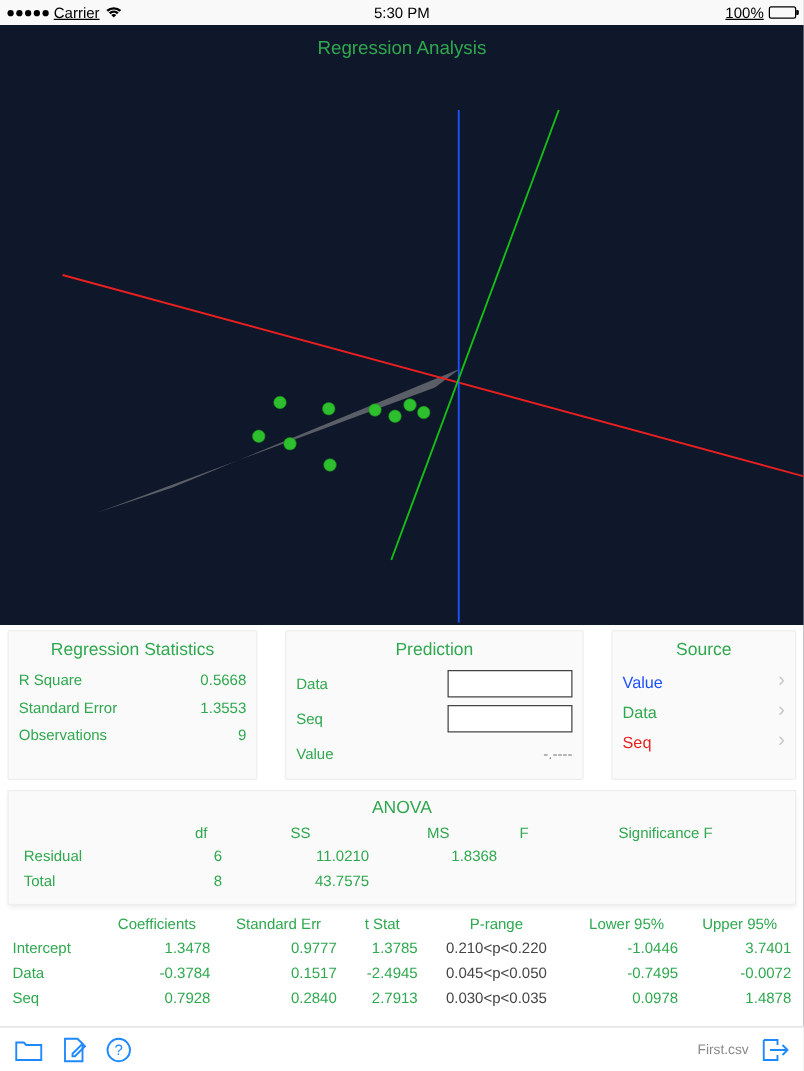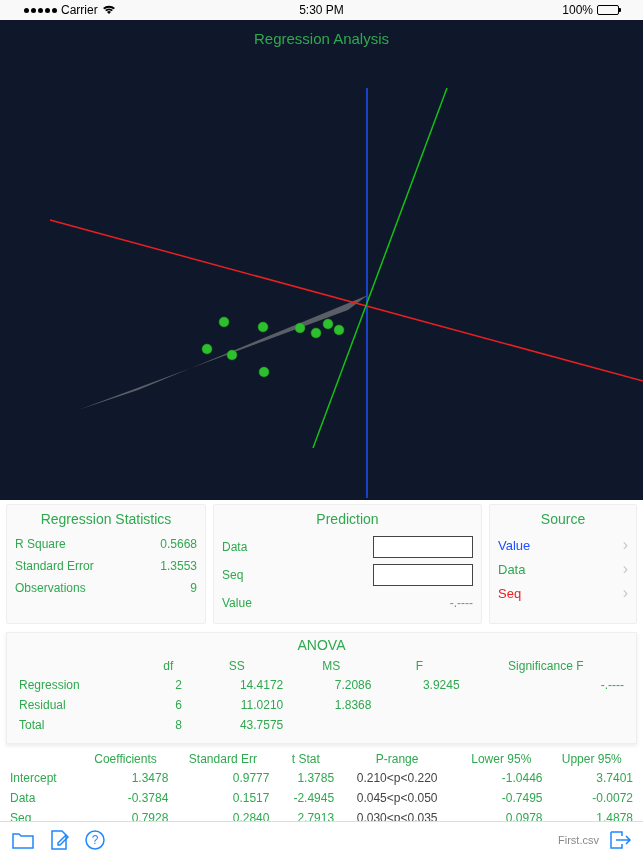--- a/index.html
+++ b/index.html
@@ -1,27 +1,27 @@
 <!DOCTYPE html>
 <html><head>
 <meta charset="utf-8">
 <style>
 * { margin: 0; padding: 0; box-sizing: border-box; }
 body { font-family: -apple-system, "Helvetica Neue", Arial, sans-serif; width: 643px; height: 857px; background: #fff; font-size: 13px; overflow: hidden; }
-.status-bar { height: 20px; background: #f9f9f9; display: flex; align-items: center; justify-content: space-between; padding: 0 24px; font-size: 12px; }
+.status-bar { height: 20px; background: #f9f9f9; display: flex; align-items: center; justify-content: space-between; padding: 0 6px; font-size: 12px; text-decoration: underline; }
 .status-left, .status-right { display: flex; align-items: center; gap: 4px; }
 .dots { display: inline-flex; gap: 2px; }
 .dots span { width: 5px; height: 5px; border-radius: 50%; background: #000; display: inline-block; }
 .status-center { position: absolute; left: 50%; transform: translateX(-50%); font-weight: 500; }
 .battery { width: 22px; height: 10px; border: 1px solid #000; border-radius: 2px; position: relative; }
 .battery::after { content: ""; position: absolute; right: -3px; top: 2px; width: 2px; height: 4px; background: #000; border-radius: 0 1px 1px 0; }
 .battery-fill { background: #000; width: 100%; height: 100%; }
 .chart-area { height: 480px; position: relative; background: #0f172a; padding-left: 48px; }
 .chart-title { position: absolute; top: 10px; left: 50%; transform: translateX(-50%); color: #2fa84f; font-size: 15px; }
-.panels { display: flex; gap: 7px; padding: 4px 6px; }
+.panels { display: flex; gap: 22px; padding: 4px 6px; }
 .panel { background: #fafafa; border: 1px solid #eee; border-radius: 2px; padding: 6px 8px; }
 .panel-stats { width: 200px; }
 .panel-pred { flex: 1; }
 .panel-src { width: 148px; }
 .panel h3 { text-align: center; color: #2fa84f; font-weight: normal; font-size: 14px; margin-bottom: 6px; }
 .stat-row { display: flex; justify-content: space-between; align-items: center; height: 22px; color: #2fa84f; font-size: 12px; }
 .pred-row { display: flex; align-items: center; height: 28px; }
 .pred-row .lbl { color: #2fa84f; width: 60px; font-size: 12px; }
 .pred-row input { width: 100px; height: 22px; border: 1px solid #444; margin-left: auto; padding: 0 4px; font-size: 12px; }
 .pred-row .val { margin-left: auto; color: #888; font-size: 12px; }
@@ -149,28 +149,20 @@
           <th></th>
           <th>df</th>
           <th>SS</th>
           <th>MS</th>
           <th>F</th>
           <th>Significance F</th>
         </tr>
       </thead>
     <tbody id="anova-body">
         <tr>
-          <td class="lbl">Regression</td>
-          <td>2</td>
-          <td>14.4172</td>
-          <td>7.2086</td>
-          <td>3.9245</td>
-          <td>-.----</td>
-        </tr>
-        <tr>
           <td class="lbl">Residual</td>
           <td>6</td>
           <td>11.0210</td>
           <td>1.8368</td>
           <td></td>
           <td></td>
         </tr>
         <tr>
           <td class="lbl">Total</td>
           <td>8</td>

